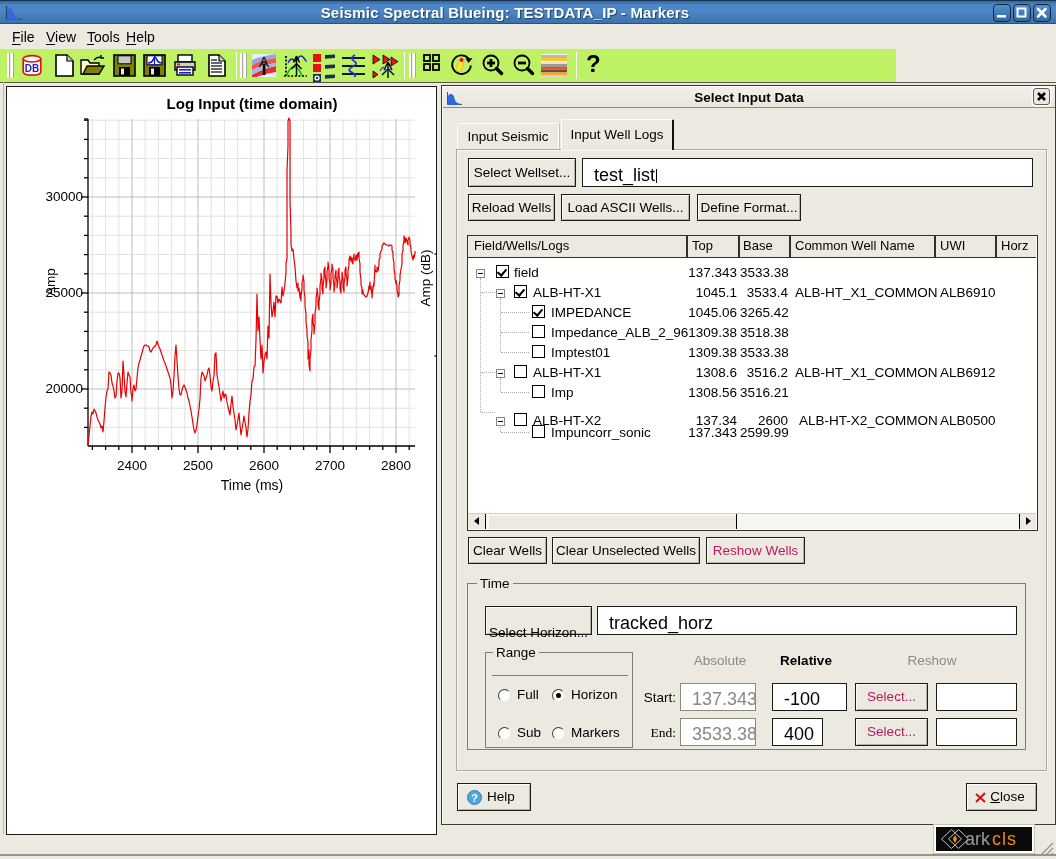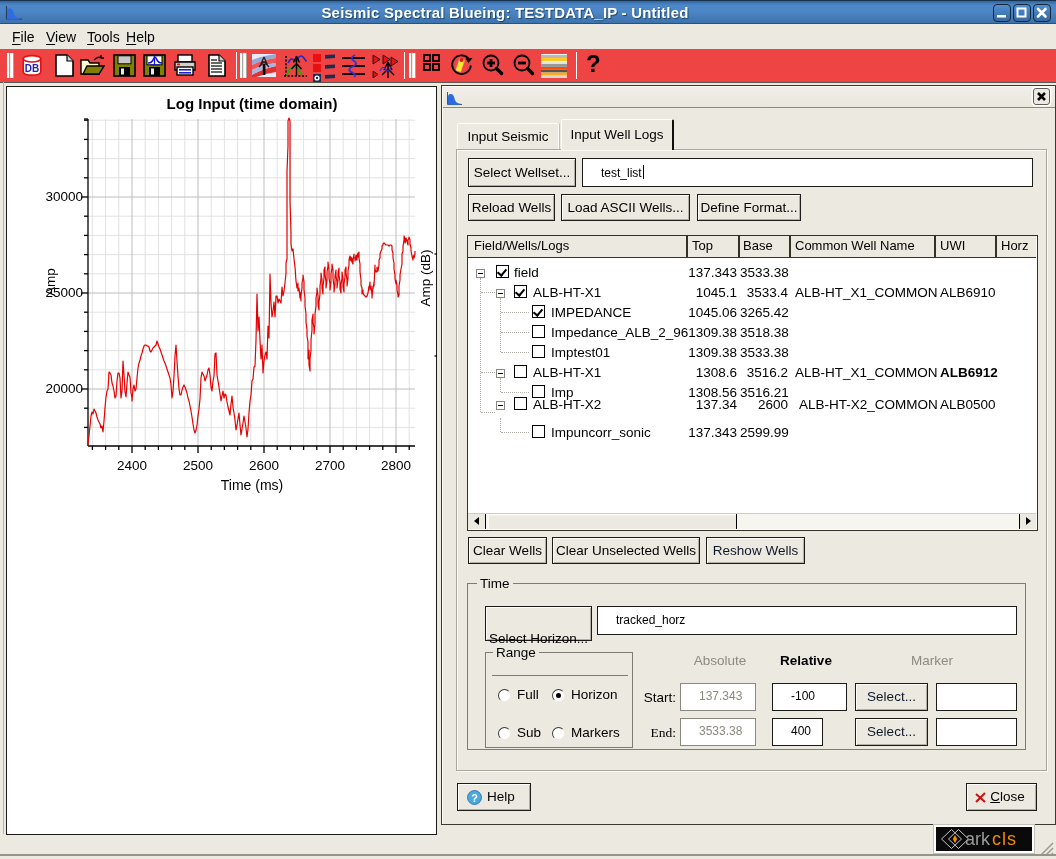--- a/index.html
+++ b/index.html
@@ -11,43 +11,43 @@
 #titlebar .ttext{position:absolute;left:0;top:3px;width:1010px;text-align:center;
  font-size:15px;font-weight:bold;color:#fff;text-shadow:1px 1px 1px #1c446b;letter-spacing:0.2px;}
 .wbtn{position:absolute;top:3px;width:18px;height:18px;border:1px solid #16273a;border-radius:4px;
  background:linear-gradient(180deg,#5490cf 0%,#407bb7 55%,#35699f 100%);}
 .wbtn svg{position:absolute;left:2px;top:2px;}
 
 #menubar{position:absolute;left:0;top:25px;width:1056px;height:24px;background:#ece9e0;}
 #menubar span{position:absolute;top:4px;font-size:14px;}
 #menubar u{text-decoration:underline;text-underline-offset:2px;}
 
-#toolbar{position:absolute;left:0;top:49px;width:1056px;height:33px;background:#ef4444;}
+#toolbar{position:absolute;left:0;top:49px;width:896px;height:33px;background:#bef264;}
 .tsep{position:absolute;top:3px;width:1px;height:27px;background:#b9b6ad;border-right:1px solid #fbfaf7;}
 .thandle{position:absolute;top:4px;width:7px;height:25px;
  background:linear-gradient(90deg,#fff 0,#fff 2px,#a8a59c 2px,#a8a59c 3px,#ece9e0 3px,#ece9e0 4px,#fff 4px,#fff 6px,#a8a59c 6px,#a8a59c 7px);}
 .ticn{position:absolute;top:5px;}
 
 #client{position:absolute;left:0;top:82px;width:1056px;height:755px;background:#ece9e0;
  border-top:1px solid #5a5751;}
 #chartpanel{position:absolute;left:6px;top:3px;width:431px;height:749px;background:#fff;
  border:1.5px solid #1c1b18;}
 
 #dialog{position:absolute;left:441px;top:2px;width:615px;height:740px;background:#ece9e0;
  border:1px solid #3c3a35;box-shadow:inset 1px 1px 0 #fbfaf6;}
 #dtitle{position:absolute;left:1px;top:1px;width:612px;height:21px;
  background:linear-gradient(180deg,#f2efe9 0%,#e9e6dd 100%);border-bottom:1px solid #8d8a81;}
 #dtitle .dtext{position:absolute;left:0;top:3px;width:100%;text-align:center;font-weight:bold;font-size:13.5px;}
 #dclose{position:absolute;right:5px;top:1px;width:17px;height:17px;border:1px solid #5f5d56;border-radius:3px;
  background:#ece9e0;box-shadow:0 0 0 1.5px #fff;}
 .btn{position:absolute;background:#ece9e0;border:1px solid #1c1b18;
  box-shadow:inset 1px 1px 0 #fdfcfa,inset -1px -1px 0 #b3b0a7;
  font-size:13.5px;text-align:center;color:#000;}
-.btn.dis{color:#0f172a;}
-.inp{position:absolute;background:#fff;border:1px solid #1c1b18;font-size:12px;padding-left:18px;}
+.btn.dis{color:#be185d;}
+.inp{position:absolute;background:#fff;border:1px solid #1c1b18;font-size:18px;padding-left:11px;}
 .inp.dis{border-color:#8a887f;color:#8a887f;}
 .gbox{position:absolute;border:1px solid #7f7c73;}
 .glabel{position:absolute;top:-8px;background:#ece9e0;padding:0 3px;font-size:13.5px;}
 
 .tab{position:absolute;background:#ece9e0;font-size:13.5px;text-align:center;}
 #tab1{left:15px;top:37px;width:102px;height:26px;border:1.5px solid #fdfdfb;border-bottom:none;
  border-radius:2px 2px 0 0;box-shadow:1px 0 0 #c2bfb6;padding-top:5px;}
 #tab2{left:119px;top:33px;width:113px;height:31px;border:1.5px solid #fdfdfb;border-right:2.5px solid #100f0c;border-bottom:none;
  border-radius:2px 2px 0 0;padding-top:7px;background:#ece9e0;z-index:3;}
 #tabframe{position:absolute;left:14px;top:63px;width:591px;height:622px;border:1px solid #aaa79e;box-shadow:inset 1px 1px 0 #fbfaf6,1px 1px 0 #fbfaf6;}
@@ -82,21 +82,21 @@
 .grip{position:absolute;right:2px;bottom:3px;width:16px;height:16px;}
 #logo svg{opacity:0.999;}
 .lbl{position:absolute;font-size:13.5px;}
 </style></head>
 <body>
 <div id="titlebar">
  <svg class="ticon" width="18" height="15">
       <path d="M1.5 0 L1.5 13 L17 13" fill="none" stroke="#2e4257" stroke-width="1.2"></path>
       <path d="M2 13 L2 6 Q2 2.5 4.2 2.3 Q6.5 2.2 7.3 3.5 Q8.6 5.5 9.2 8.5 Q10 12 16 12.4 Q12.5 13.8 8 13.4 Z" fill="#2f6ce2"></path>
     </svg>
- <div class="ttext">Seismic Spectral Blueing: TESTDATA_IP - Untitled</div>
+ <div class="ttext">Seismic Spectral Blueing: TESTDATA_IP - Markers</div>
  <div class="wbtn" style="left:993px;">
       <svg width="12" height="12">
         <rect x="1" y="8" width="9" height="2.5" fill="#fff"></rect>
       </svg>
     </div>
  <div class="wbtn" style="left:1013px;">
       <svg width="12" height="12">
         <rect x="1.5" y="1.5" width="8" height="8" fill="none" stroke="#fff" stroke-width="2"></rect>
       </svg>
     </div>
@@ -368,20 +368,21 @@
 <text x="49" y="196" font-family="Liberation Sans, sans-serif" font-size="13.5" fill="#000" text-anchor="middle" transform="rotate(-90 49 196)">Amp</text>
 <text x="424" y="192" font-family="Liberation Sans, sans-serif" font-size="13.5" fill="#000" text-anchor="middle" transform="rotate(-90 424 192)">Amp (dB)</text>
 </svg>
     </div>
 <div id="dialog">
  <div id="dtitle">
   <svg style="position:absolute;left:3px;top:5px;" width="17" height="14">
           <path d="M1.5 0 L1.5 12.5 L16 12.5" fill="none" stroke="#55534d" stroke-width="1"></path>
           <path d="M2 12.5 L2 5.5 Q2 2 4.2 1.9 Q6.3 1.8 7.1 3 Q8.4 5 9 8 Q9.8 11.5 15.5 11.9 Q12 13.3 8 12.9 Z" fill="#2a6be0"></path>
         </svg>
+  <div class="dtext">Select Input Data</div>
   <div id="dclose">
           <svg width="15" height="15" style="position:absolute;left:2px;top:2px;">
             <path d="M2 2 L9 9 M9 2 L2 9" stroke="#000" stroke-width="2.6"></path>
           </svg>
         </div>
  </div>
  <div class="tab" id="tab1">Input Seismic</div>
  <div class="tab" id="tab2">Input Well Logs</div>
  <div id="tabframe"></div>
  <div class="btn" style="left:26px;top:72px;width:108px;height:29px;padding-top:6px;">Select Wellset...</div>
@@ -450,29 +451,29 @@
           <span class="num" style="left:180px;width:89px;">1309.38</span>
           <span class="num" style="left:272px;width:48px;">3533.38</span>
         </div>
   <div class="trow" style="top:126px;">
           <div class="exp" style="left:28px;"></div>
           <span class="cb" style="left:46px;"></span>
           <span style="left:65px;">ALB-HT-X1</span>
           <span class="num" style="left:180px;width:89px;">1308.6</span>
           <span class="num" style="left:272px;width:48px;">3516.2</span>
           <span style="left:327px;">ALB-HT_X1_COMMON</span>
-          <span style="left:472px;font-weight:bold;">ALB6912</span>
+          <span style="left:472px;">ALB6912</span>
         </div>
   <div class="trow" style="top:146px;">
           <span class="cb" style="left:64px;"></span>
           <span style="left:83px;">Imp</span>
           <span class="num" style="left:180px;width:89px;">1308.56</span>
           <span class="num" style="left:272px;width:48px;">3516.21</span>
         </div>
-  <div class="trow" style="top:158px;padding-left:23px;">
+  <div class="trow" style="top:174px;padding-left:23px;">
           <div class="exp" style="left:28px;"></div>
           <span class="cb" style="left:46px;"></span>
           <span style="left:65px;">ALB-HT-X2</span>
           <span class="num" style="left:180px;width:89px;">137.34</span>
           <span class="num" style="left:272px;width:48px;">2600</span>
           <span style="left:331px;">ALB-HT-X2_COMMON</span>
           <span style="left:472px;">ALB0500</span>
         </div>
   <div class="trow" style="top:186px;">
           <span class="cb" style="left:64px;"></span>
@@ -489,37 +490,37 @@
    <div class="sarrow" style="right:0;top:0;width:17px;height:15px;border-left:1.5px solid #000;">
             <span class="arr" style="left:6px;top:3px;border-top:4.5px solid transparent;border-bottom:4.5px solid transparent;border-left:5.5px solid #000;"></span>
           </div>
   </div>
  </div>
  <div class="btn" style="left:26px;top:451px;width:79px;height:27px;padding-top:5px;">Clear Wells</div>
  <div class="btn" style="left:110px;top:451px;width:148px;height:27px;padding-top:5px;">Clear Unselected Wells</div>
  <div class="btn dis" style="left:264px;top:451px;width:99px;height:27px;padding-top:5px;">Reshow Wells</div>
  <div class="gbox" style="left:25px;top:497px;width:559px;height:167px;">
   <div class="glabel" style="left:9px;">Time</div>
-  <div class="btn" style="left:17px;top:22px;width:107px;height:35px;padding-top:24px;">Select Horizon...</div>
+  <div class="btn" style="left:17px;top:22px;width:107px;height:29px;padding-top:18px;">Select Horizon...</div>
   <div class="inp" style="left:129px;top:22px;width:420px;height:29px;padding-top:6px;">tracked_horz</div>
   <div class="gbox" style="left:17px;top:68px;width:148px;height:96px;">
    <div class="glabel" style="left:7px;">Range</div>
    <div style="position:absolute;left:6px;top:22px;width:136px;height:1px;background:#7f7c73;"></div>
    <span class="radio" style="left:12px;top:36px;"></span>
           <span class="rlabel" style="left:31px;top:34px;">Full</span>
    <span class="radio on" style="left:66px;top:36px;"></span>
           <span class="rlabel" style="left:85px;top:34px;">Horizon</span>
    <span class="radio" style="left:12px;top:74px;"></span>
           <span class="rlabel" style="left:31px;top:72px;">Sub</span>
    <span class="radio" style="left:66px;top:74px;"></span>
           <span class="rlabel" style="left:85px;top:72px;">Markers</span>
   </div>
   <div class="lbl" style="left:215px;top:69px;width:74px;text-align:center;color:#8d8a82;">Absolute</div>
   <div class="lbl" style="left:301px;top:69px;width:74px;text-align:center;font-weight:bold;">Relative</div>
-  <div class="lbl" style="left:427px;top:69px;width:74px;text-align:center;color:#8d8a82;">Marker</div>
+  <div class="lbl" style="left:427px;top:69px;width:74px;text-align:center;color:#8d8a82;">Reshow</div>
   <div class="lbl" style="left:160px;top:106px;width:48px;text-align:right;">Start:</div>
   <div class="inp dis" style="left:212px;top:99px;width:76px;height:28px;padding-top:5px;">137.343</div>
   <div class="inp" style="left:304px;top:99px;width:75px;height:28px;padding-top:5px;">-100</div>
   <div class="btn dis" style="left:387px;top:99px;width:73px;height:28px;padding-top:5px;">Select...</div>
   <div class="inp" style="left:468px;top:99px;width:81px;height:28px;"></div>
   <div class="lbl" style="left:160px;top:141px;width:48px;text-align:right;font-family:Liberation Serif, serif;">End:</div>
   <div class="inp dis" style="left:212px;top:134px;width:76px;height:28px;padding-top:5px;">3533.38</div>
   <div class="inp" style="left:304px;top:134px;width:51px;height:28px;padding-top:5px;">400</div>
   <div class="btn dis" style="left:387px;top:134px;width:73px;height:28px;padding-top:5px;">Select...</div>
   <div class="inp" style="left:468px;top:134px;width:81px;height:28px;"></div>

